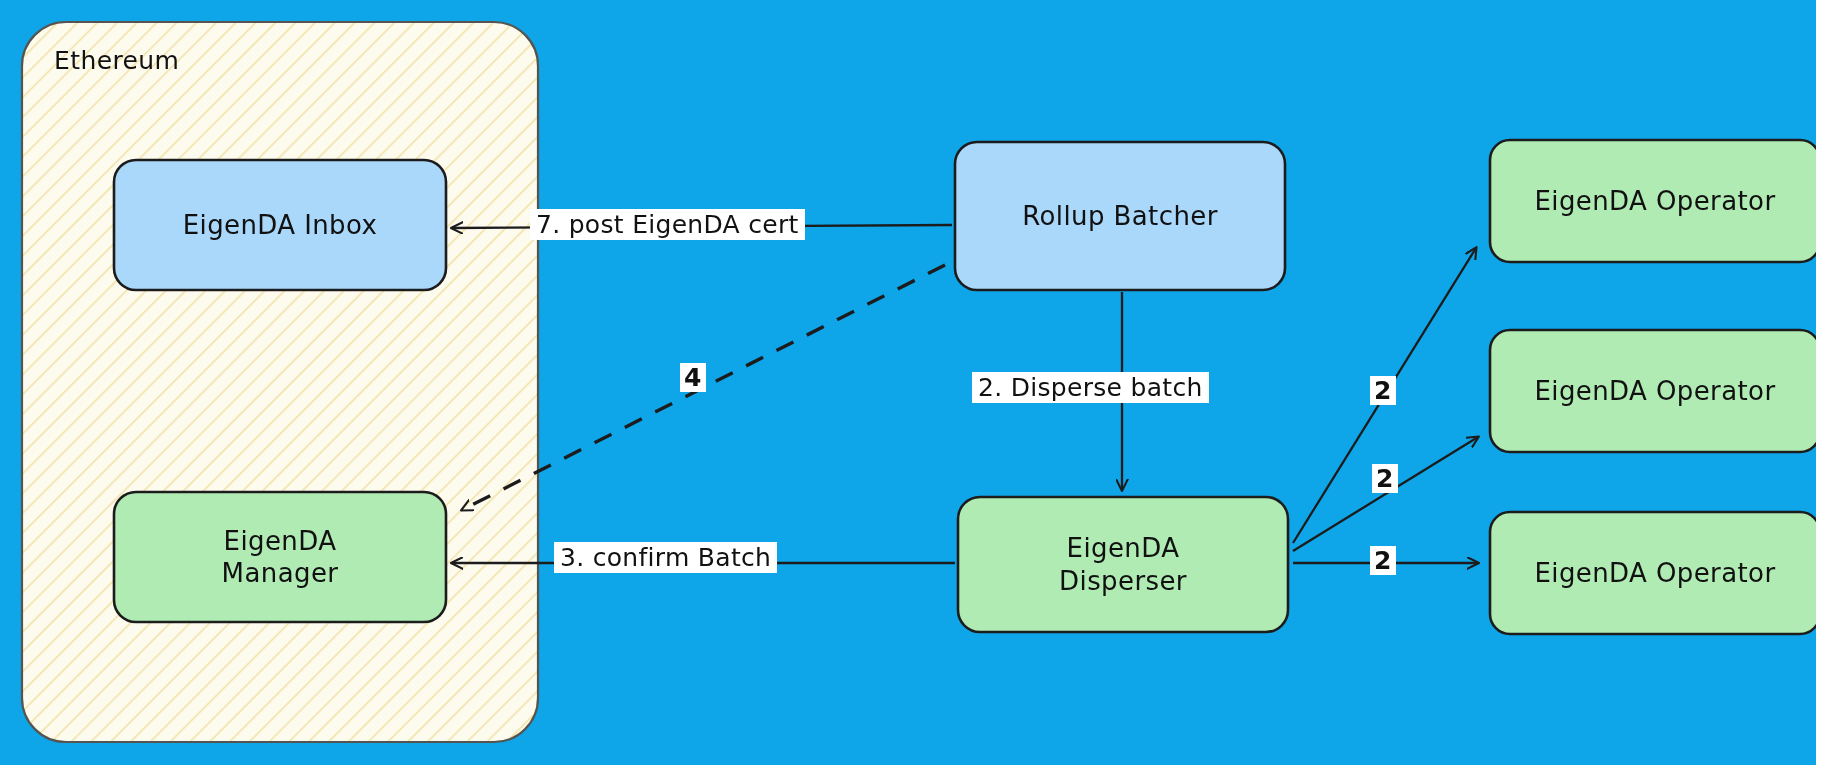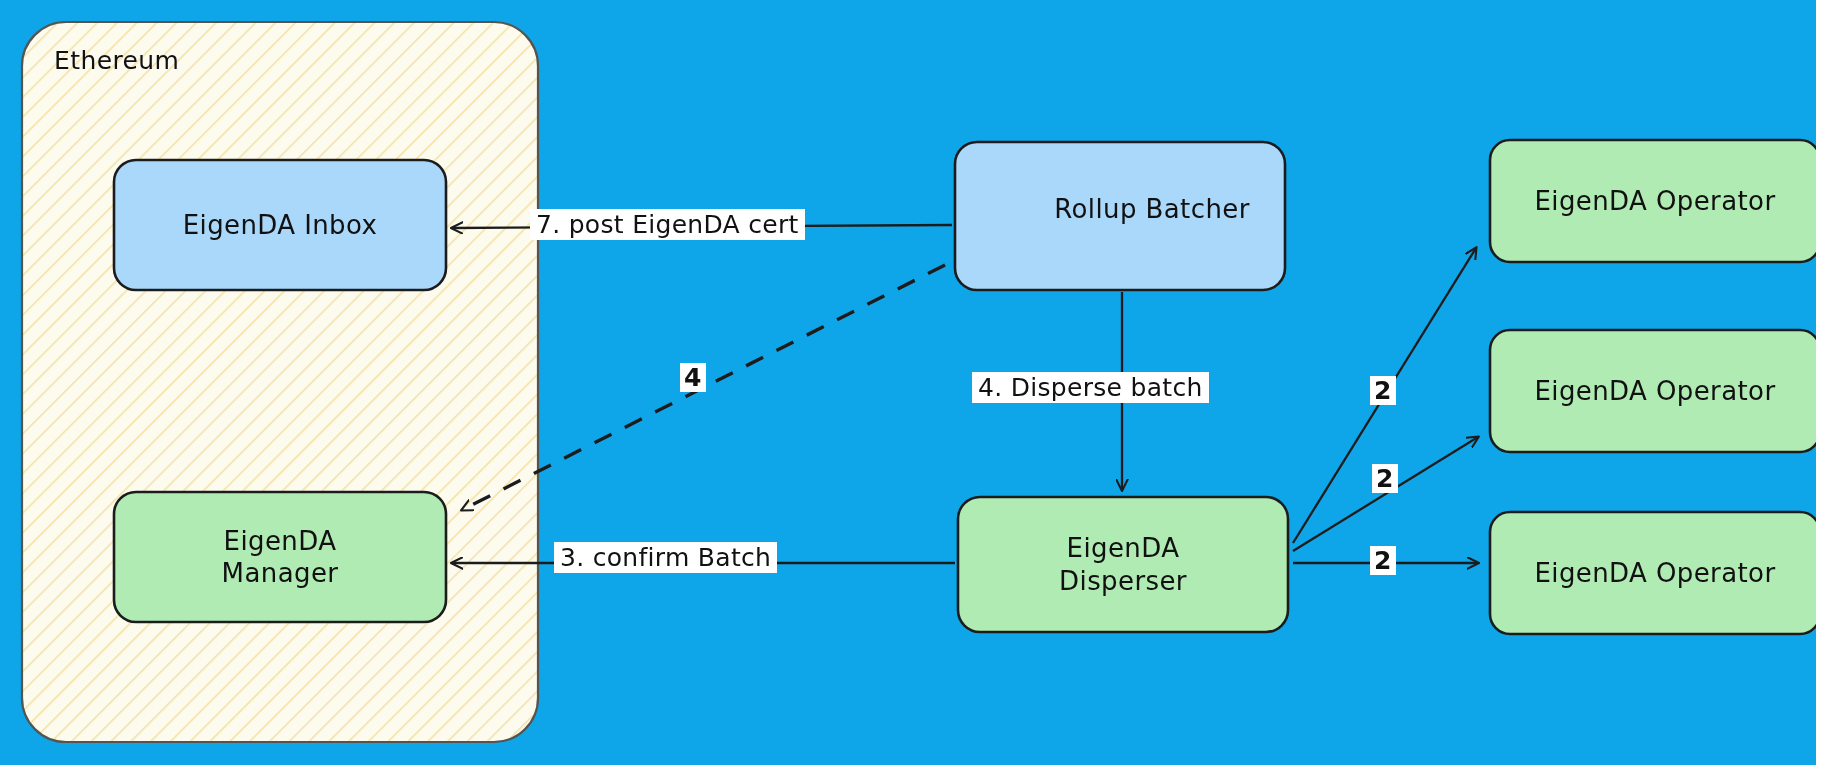--- a/index.html
+++ b/index.html
@@ -108,36 +108,36 @@
     <path d="M 1293 563 L 1478 563" fill="none" stroke="#1c1c1c" stroke-width="2.3" marker-end="url(#arrow)"></path>
   </svg>
 
   <div class="group-title" style="left:54px; top:46px;">Ethereum</div>
 
   <div class="node-label" style="left:114px; top:160px; width:332px; height:130px;">EigenDA Inbox</div>
 
   <div class="node-label" style="left:114px; top:492px; width:332px; height:130px;">EigenDA
 Manager</div>
 
-  <div class="node-label" style="left:955px; top:135px; width:330px; height:148px;padding-left:32px;">Rollup Batcher</div>
+  <div class="node-label" style="left:955px; top:142px; width:330px; height:148px;">Rollup Batcher</div>
 
   <div class="node-label" style="left:958px; top:497px; width:330px; height:135px;">EigenDA
 Disperser</div>
 
   <div class="node-label" style="left:1490px; top:140px; width:330px; height:122px;">EigenDA Operator</div>
 
   <div class="node-label" style="left:1490px; top:330px; width:330px; height:122px;">EigenDA Operator</div>
 
   <div class="node-label" style="left:1490px; top:512px; width:330px; height:122px;">EigenDA Operator</div>
 
   <div class="edge-label" style="left:530px; top:209px;">7. post EigenDA cert</div>
 
   <div class="edge-label tiny" style="left:680px; top:363px;">4</div>
 
-  <div class="edge-label" style="left:972px; top:372px;">4. Disperse batch</div>
+  <div class="edge-label" style="left:972px; top:372px;">2. Disperse batch</div>
 
   <div class="edge-label" style="left:554px; top:542px;">3. confirm Batch</div>
 
   <div class="edge-label tiny" style="left:1370px; top:376px;">2</div>
 
   <div class="edge-label tiny" style="left:1372px; top:464px;">2</div>
 
   <div class="edge-label tiny" style="left:1370px; top:546px;">2</div>
 
 </div>

